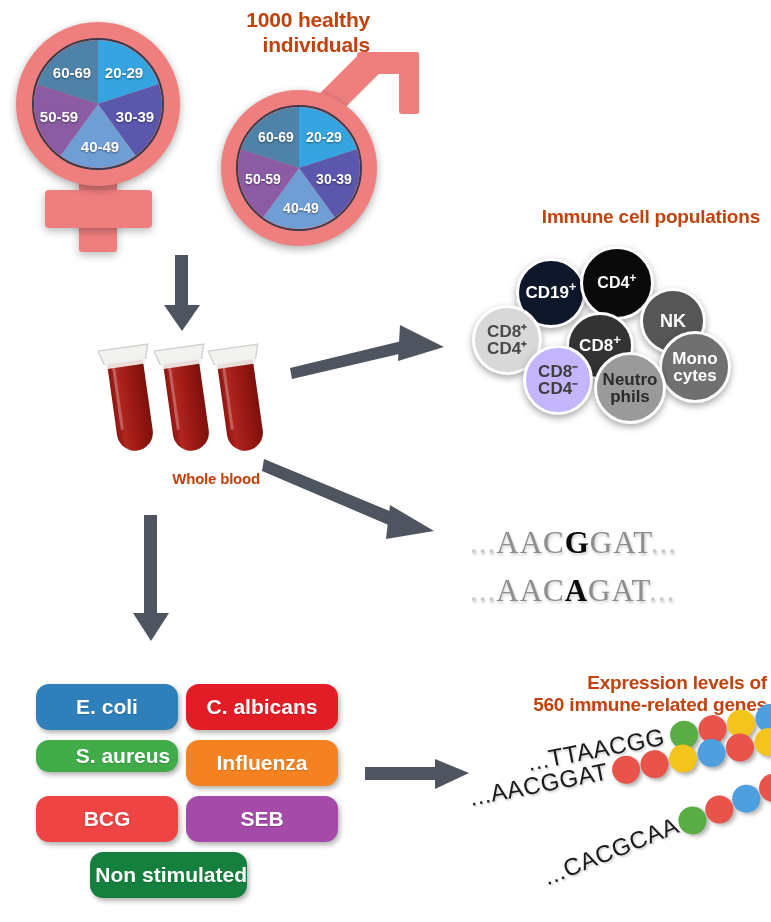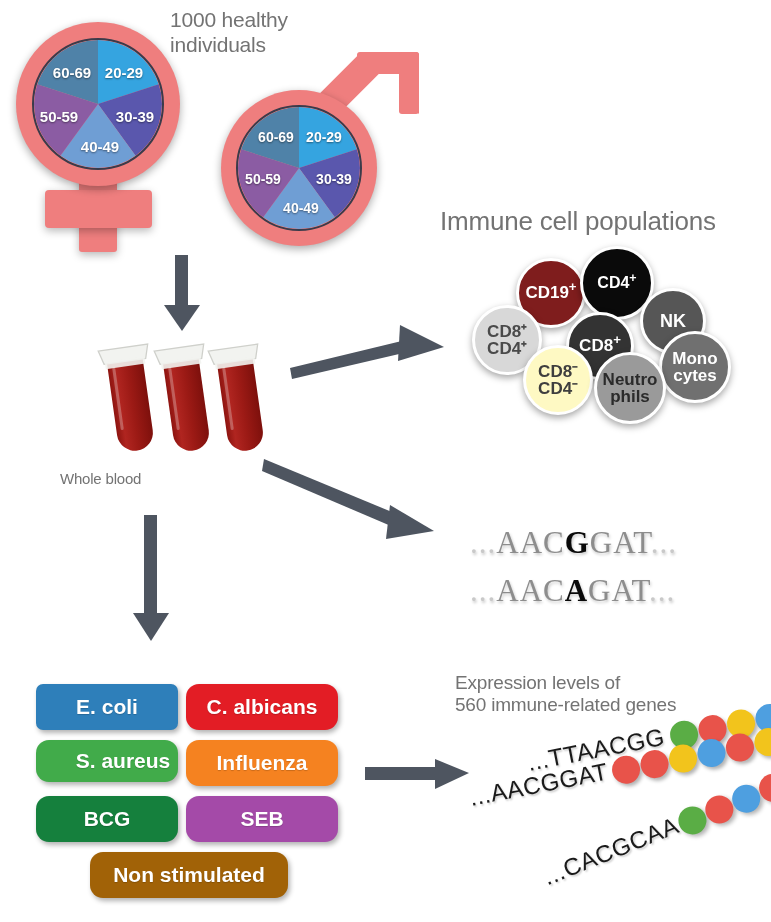--- a/index.html
+++ b/index.html
@@ -14,29 +14,29 @@
     overflow: hidden;
     font-family: "Liberation Sans", sans-serif;
     color: #111;
   }
   #canvas { position: absolute; inset: 0; }
 
   .abs { position: absolute; }
 
   
   .heading {
-    font-weight: normal;
-    color: #737373;
-    text-align: left;
+    font-weight: bold;
+    color: #c2410c;
+    text-align: right;
     line-height: 1.18;
     letter-spacing: -0.2px;
     white-space: pre-line;
   }
   #title-individuals { left: 170px; top: 8px; width: 200px; font-size: 21px; }
-  #title-immune      { left: 440px; top: 206px; width: 310px; font-size: 26px; }
+  #title-immune      { left: 450px; top: 206px; width: 310px; font-size: 19px; }
   #title-snps        { left: 450px; top: 489px; width: 310px; font-size: 19px; }
   #title-expression  { left: 455px; top: 672px; width: 312px; font-size: 19px; }
   #label-whole-blood { left: 60px; top: 470px; width: 200px; font-size: 15px; }
 
   
   .gender-wrap { position: absolute; }
   .ring {
     position: absolute;
     border-radius: 50%;
     background: #ef7e7e;
@@ -264,60 +264,60 @@
   <svg class="arrow-svg" style="left:365px; top:755px; width:105px; height:40px;" viewBox="0 0 105 40">
     <g fill="#4e5560">
       <rect x="0" y="12" width="76" height="13"></rect>
       <polygon points="70,4 104,18 70,34"></polygon>
     </g>
   </svg>
 
   <div class="heading abs" id="title-immune">Immune cell populations</div>
 
   <div class="abs" id="immune-cell-cluster" style="left:0; top:0; width:771px; height:922px; pointer-events:none;">
-      <div class="cell" style="left: 516px; top: 258px; width: 70px; height: 70px; background: #7f1d1d; color: rgb(255, 255, 255); font-size: 17px; z-index: 10; text-align: center;"><span>CD19<sup>+</sup></span></div>
+      <div class="cell" style="left: 516px; top: 258px; width: 70px; height: 70px; background: #0f172a; color: rgb(255, 255, 255); font-size: 17px; z-index: 10; text-align: center;"><span>CD19<sup>+</sup></span></div>
       <div class="cell" style="left: 580px; top: 246px; width: 74px; height: 74px; background: rgb(10, 10, 10); color: rgb(255, 255, 255); font-size: 16px; z-index: 11;"><span>CD4<sup>+</sup></span></div>
       <div class="cell" style="left: 640px; top: 288px; width: 66px; height: 66px; background: rgb(86, 86, 86); color: rgb(255, 255, 255); font-size: 18px; z-index: 12;"><span>NK</span></div>
       <div class="cell" style="left: 472px; top: 305px; width: 70px; height: 70px; background: rgb(216, 216, 216); color: rgb(74, 74, 74); font-size: 17px; z-index: 13;"><span>CD8⁺
 CD4⁺</span></div>
       <div class="cell" style="left: 566px; top: 312px; width: 68px; height: 68px; background: rgb(51, 51, 51); color: rgb(255, 255, 255); font-size: 17px; z-index: 14;"><span>CD8<sup>+</sup></span></div>
       <div class="cell" style="left: 659px; top: 331px; width: 72px; height: 72px; background: rgb(112, 112, 112); color: rgb(255, 255, 255); font-size: 17px; z-index: 15;"><span>Mono
 cytes</span></div>
-      <div class="cell" style="left: 523px; top: 345px; width: 70px; height: 70px; background: #fef9c3; color: rgb(62, 62, 62); font-size: 17px; z-index: 16;"><span>CD8⁻
+      <div class="cell" style="left: 523px; top: 345px; width: 70px; height: 70px; background: #c4b5fd; color: rgb(62, 62, 62); font-size: 17px; z-index: 16;"><span>CD8⁻
 CD4⁻</span></div>
       <div class="cell" style="left: 594px; top: 352px; width: 72px; height: 72px; background: rgb(154, 154, 154); color: rgb(43, 43, 43); font-size: 17px; z-index: 17;"><span>Neutro
 phils</span></div>
     </div>
 
 
   <div class="abs" id="snp-block" style="left:470px; top:525px; width:290px; height:90px;">
       <div class="snp-row" style="left: 0px; top: 0px;"><span class="dim">...</span><span class="mid">AAC</span><span class="hot">G</span><span class="mid">GAT</span><span class="dim">...</span></div>
       <div class="snp-row" style="left: 0px; top: 48px;"><span class="dim">...</span><span class="mid">AAC</span><span class="hot">A</span><span class="mid">GAT</span><span class="dim">...</span></div>
     </div>
 
   <div class="abs" id="stimuli-block" style="left:0; top:0; width:400px; height:922px; pointer-events:none;">
-      <div class="stim" style="left: 36px; top: 684px; width: 142px; height: 46px; background: rgb(46, 127, 186); pointer-events: auto; border-radius: 7px;">
+      <div class="stim" style="left: 36px; top: 684px; width: 142px; height: 46px; background: rgb(46, 127, 186); pointer-events: auto;">
         <span>E. coli</span>
       </div>
       <div class="stim" style="left: 186px; top: 684px; width: 152px; height: 46px; background: rgb(227, 29, 37); pointer-events: auto;">
         <span>C. albicans</span>
       </div>
-      <div class="stim" style="left: 36px; top: 740px; width: 142px; height: 42px; background: rgb(65, 171, 74); pointer-events: auto; padding-left: 32px;">
+      <div class="stim" style="left: 36px; top: 740px; width: 142px; height: 32px; background: rgb(65, 171, 74); pointer-events: auto; padding-left: 32px;">
         <span>S. aureus</span>
       </div>
       <div class="stim" style="left: 186px; top: 740px; width: 152px; height: 46px; background: rgb(245, 130, 32); pointer-events: auto;">
         <span>Influenza</span>
       </div>
-      <div class="stim" style="left: 36px; top: 796px; width: 142px; height: 46px; background: #15803d; pointer-events: auto;">
+      <div class="stim" style="left: 36px; top: 796px; width: 142px; height: 46px; background: #ef4444; pointer-events: auto;">
         <span>BCG</span>
       </div>
       <div class="stim" style="left: 186px; top: 796px; width: 152px; height: 46px; background: rgb(164, 74, 168); pointer-events: auto;">
         <span>SEB</span>
       </div>
-      <div class="stim" style="left: 90px; top: 852px; width: 198px; height: 46px; background: #a16207; pointer-events: auto;">
+      <div class="stim" style="left: 90px; top: 852px; width: 157px; height: 46px; background: #15803d; pointer-events: auto; justify-content: flex-end;">
         <span>Non stimulated</span>
       </div>
     </div>
 
   <div class="heading abs" id="title-expression">Expression levels of
 560 immune-related genes</div>
 
   <div class="abs" id="expression-block" style="left:0; top:0; width:771px; height:922px; pointer-events:none;">
       <div class="strand" style="left: 528px; top: 765px; transform: rotate(-11deg);">
         <div class="strand-seq" style="left: 0px; top: -16px;">...TTAACGG</div>

